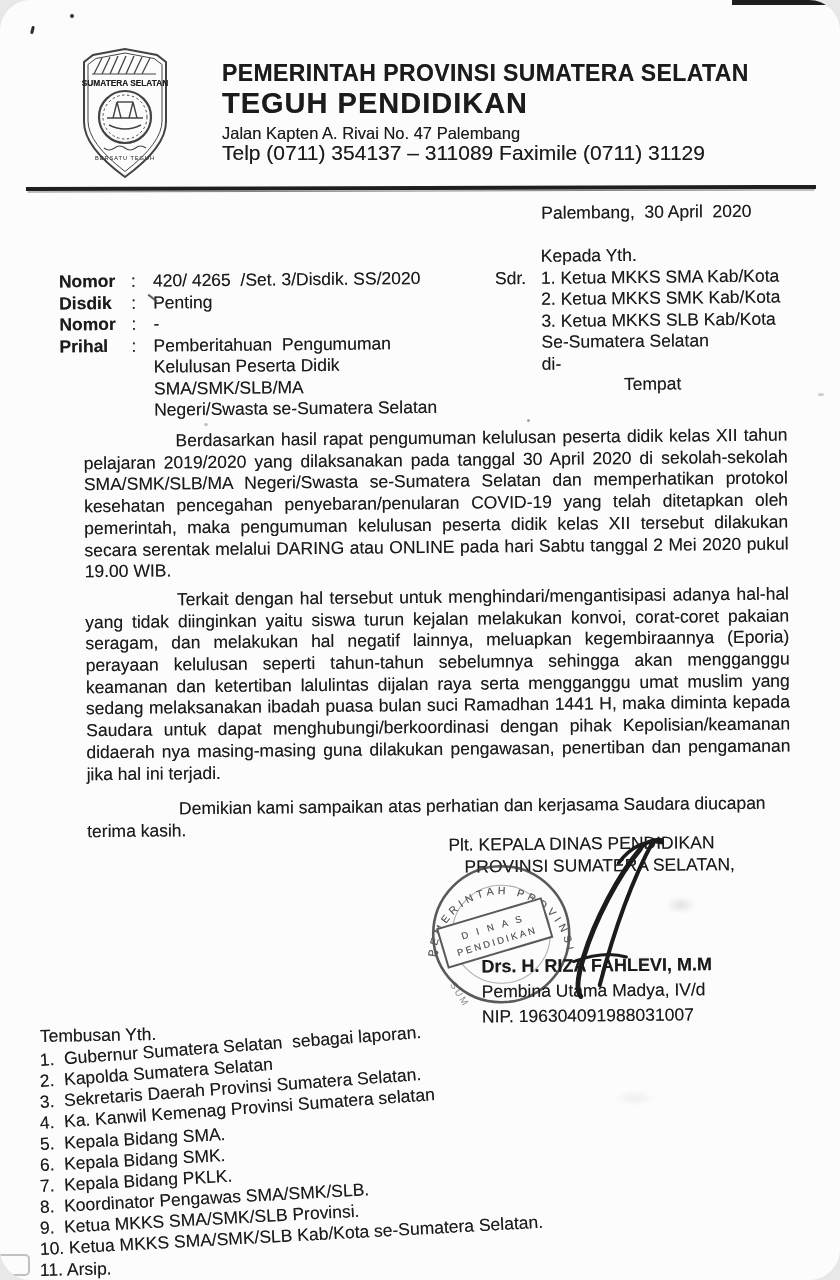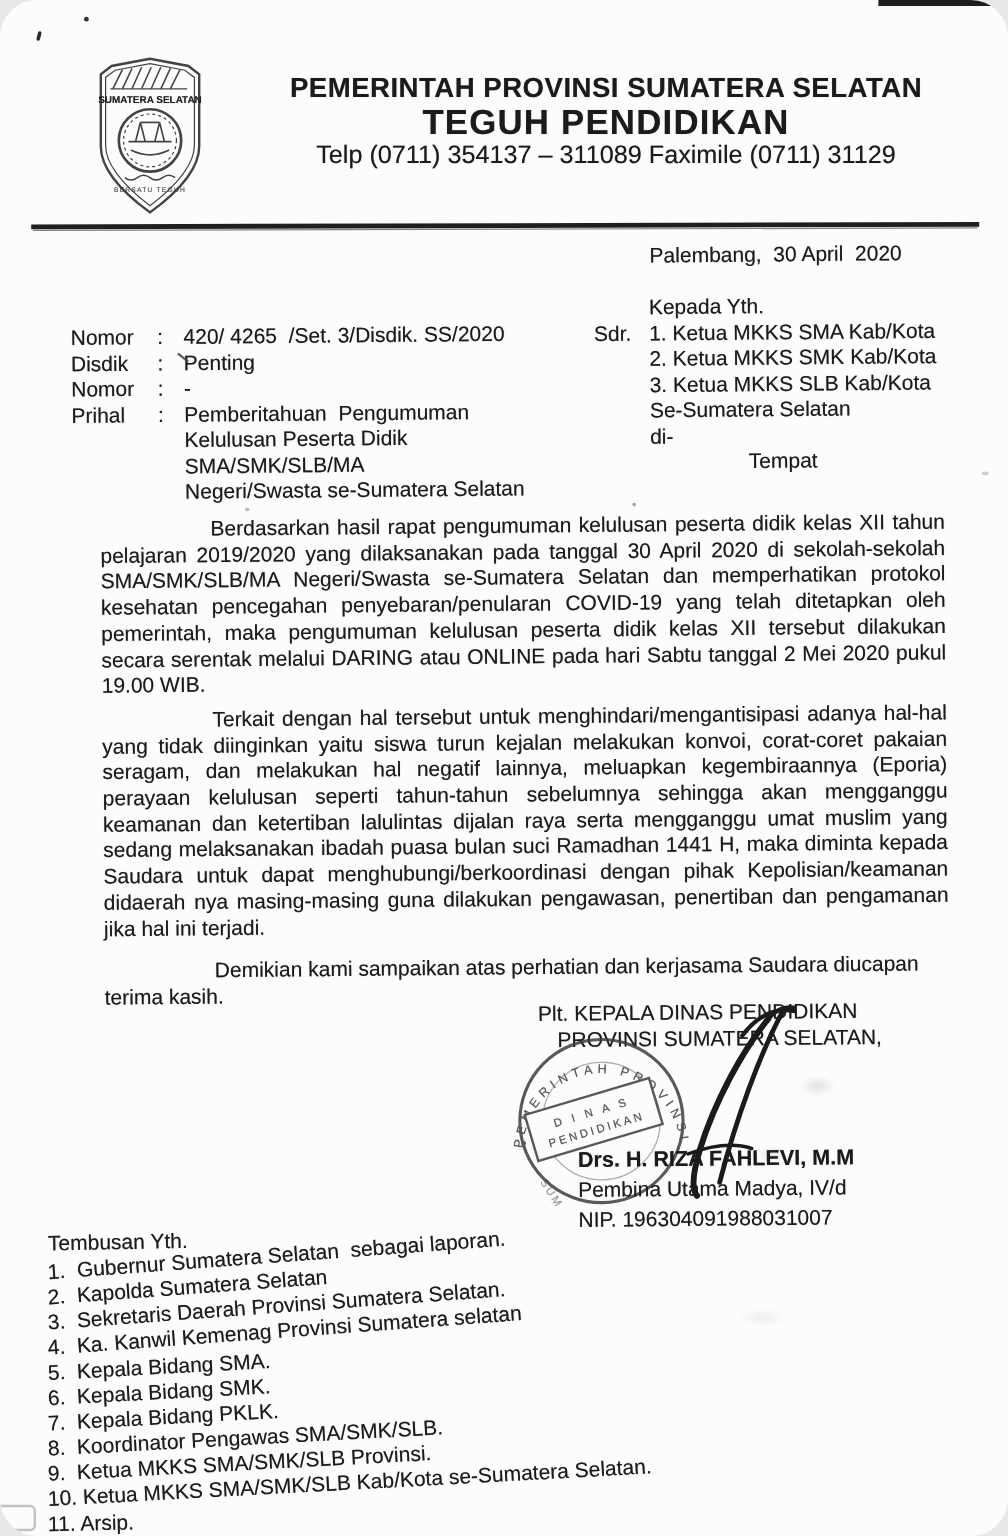--- a/index.html
+++ b/index.html
@@ -7,36 +7,36 @@
     position:relative;width:840px;height:1280px;overflow:hidden;
     background:#fcfcfc;
     font-family:"Liberation Sans","DejaVu Sans",sans-serif;
     color:#1b1b1b;
     text-shadow:0 0 .6px rgba(25,25,25,.55);
     border-radius:31px;
   }
   .pre{white-space:pre-wrap;}
   
   .logo{position:absolute;left:72px;top:44px;}
-  .lh-text{position:absolute;left:222px;top:60px;width:566px;text-align:center;}
+  .lh-text{position:absolute;left:222px;top:60px;width:566px;}
   .lh-gov{font-size:23px;line-height:27px;font-weight:bold;letter-spacing:.4px;}
   .lh-dept{font-size:29px;line-height:33px;font-weight:bold;letter-spacing:1px;}
   .lh-addr{font-size:16.5px;line-height:20px;margin-top:3px;}
   .lh-phone{font-size:21px;line-height:20px;}
   .lh-email{font-size:16.5px;line-height:20px;font-style:italic;}
   .lh-email .u{text-decoration:underline;}
   .lh-email span{margin:0 3px;}
   .rule{position:absolute;left:26px;top:186px;width:790px;height:4px;background:#1f1f1f;
         box-shadow:0 3px 0 -1.5px rgba(30,30,30,.55);transform:rotate(-.15deg);}
   
   .mid{position:absolute;inset:0;transform:rotate(-.55deg);transform-origin:420px 600px;}
   .dateline{position:absolute;left:545px;top:204px;font-size:17.5px;}
   .meta{position:absolute;left:62px;top:268px;font-size:17.5px;line-height:21.5px;}
   .meta-row{display:flex;align-items:flex-start;}
-  .ml{width:72px;}
+  .ml{width:72px;font-weight:bold;}
   .mc{width:22px;}
   .mv{white-space:pre-wrap;width:330px;}
   .recipient{position:absolute;left:498px;top:247px;font-size:17.5px;line-height:21.5px;}
   .kepada{margin-left:46px;}
   .sdr-row{display:flex;}
   .sdr{width:46px;flex:none;}
   .place{margin-left:82px;}
   
   .body{position:absolute;left:85px;top:428px;width:704px;font-size:17.5px;line-height:21.7px;}
   .body p{margin:0;text-align:justify;text-indent:92px;}
@@ -103,20 +103,21 @@
         </g>
         <path d="M32 104 q5 4 10.5 0 q5 -4 10.5 0 q5 4 10.5 0 q5 -4 10.5 0" stroke-width="1.2"></path>
       </g>
       <text x="53" y="42" text-anchor="middle" font-size="8.3" font-weight="bold" fill="#222">SUMATERA SELATAN</text>
       <text x="53" y="116" text-anchor="middle" font-size="5.6" letter-spacing="1" fill="#333" opacity=".85">BERSATU TEGUH</text>
     </svg>
 
     <div class="lh-text">
       <div class="lh-gov">PEMERINTAH PROVINSI SUMATERA SELATAN</div>
       <div class="lh-dept">TEGUH PENDIDIKAN</div>
+      <div class="lh-addr">Jalan Kapten A. Rivai No. 47 Palembang</div>
       <div class="lh-phone">Telp (0711) 354137 – 311089 Faximile (0711) 31129</div>
     </div>
     <div class="rule"></div>
   </div>
 
   <div class="mid">
 
     <div class="dateline pre">Palembang,  30 April  2020</div>
 
     <div class="meta">

